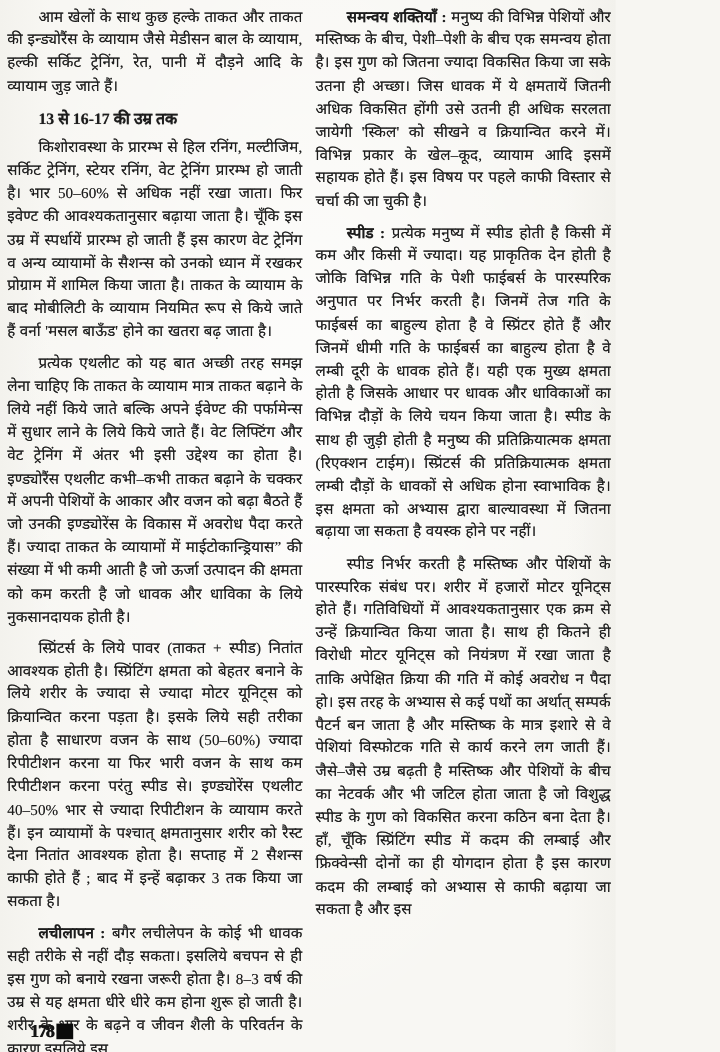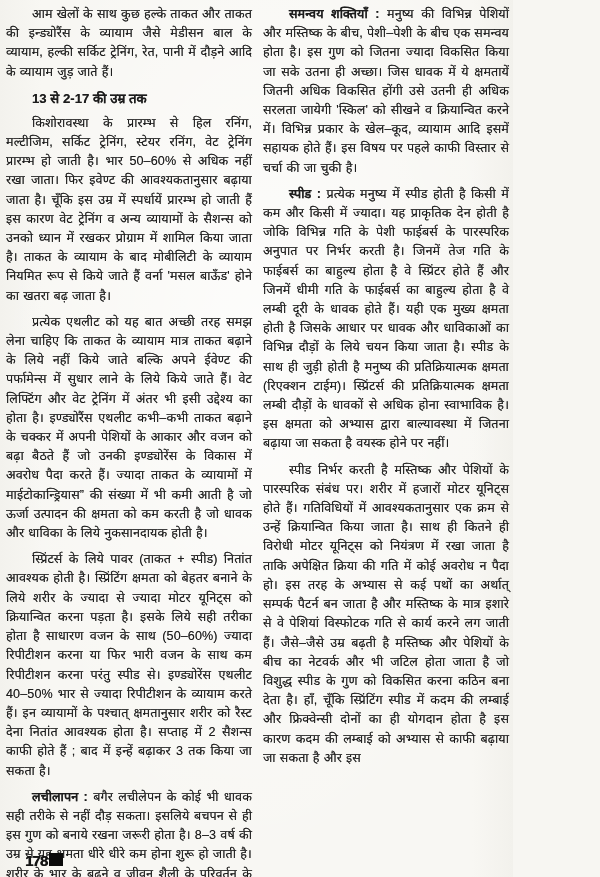--- a/index.html
+++ b/index.html
@@ -9,21 +9,21 @@
   }
   .page {
     position: relative;
     width: 513px;
     height: 877px;
     overflow: hidden;
     background:
       radial-gradient(ellipse at 50% 40%, rgba(255,255,255,0.7), rgba(0,0,0,0) 70%),
       linear-gradient(90deg, #f3f2ed 0%, #f8f7f3 8%, #f8f7f3 92%, #f2f1ec 100%),
       #f7f6f2;
-    font-family: Liberation Sans, sans-serif;
+    font-family: Liberation Serif, serif;
     color: #1c1c1c;
   }
   .columns {
     position: absolute;
     top: 5px;
     left: 6px;
     right: 4px;
     display: flex;
     gap: 11px;
   }
@@ -75,21 +75,21 @@
   }
 </style>
 </head>
 <body>
 
 <div class="page">
   <div class="columns">
 
     <div class="col">
       <p class="para indent"><span>आम खेलों के साथ कुछ हल्के ताकत और ताकत की इन्ड्योरैंस के व्यायाम जैसे मेडीसन बाल के व्यायाम, हल्की सर्किट ट्रेनिंग, रेत, पानी में दौड़ने आदि के व्यायाम जुड़ जाते हैं।</span></p>
-      <h3 class="heading"><span>13 से 2-17 की उम्र तक</span></h3>
+      <h3 class="heading"><span>13 से 16-17 की उम्र तक</span></h3>
       <p class="para indent"><span>किशोरावस्था के प्रारम्भ से हिल रनिंग, मल्टीजिम, सर्किट ट्रेनिंग, स्टेयर रनिंग, वेट ट्रेनिंग प्रारम्भ हो जाती है। भार 50–60% से अधिक नहीं रखा जाता। फिर इवेण्ट की आवश्यकतानुसार बढ़ाया जाता है। चूँकि इस उम्र में स्पर्धायें प्रारम्भ हो जाती हैं इस कारण वेट ट्रेनिंग व अन्य व्यायामों के सैशन्स को उनको ध्यान में रखकर प्रोग्राम में शामिल किया जाता है। ताकत के व्यायाम के बाद मोबीलिटी के व्यायाम नियमित रूप से किये जाते हैं वर्ना 'मसल बाऊँड' होने का खतरा बढ़ जाता है।</span></p>
       <p class="para indent"><span>प्रत्येक एथलीट को यह बात अच्छी तरह समझ लेना चाहिए कि ताकत के व्यायाम मात्र ताकत बढ़ाने के लिये नहीं किये जाते बल्कि अपने ईवेण्ट की पर्फामेन्स में सुधार लाने के लिये किये जाते हैं। वेट लिफ्टिंग और वेट ट्रेनिंग में अंतर भी इसी उद्देश्य का होता है। इण्ड्योरैंस एथलीट कभी–कभी ताकत बढ़ाने के चक्कर में अपनी पेशियों के आकार और वजन को बढ़ा बैठते हैं जो उनकी इण्ड्योरेंस के विकास में अवरोध पैदा करते हैं। ज्यादा ताकत के व्यायामों में माईटोकान्ड्रियास” की संख्या में भी कमी आती है जो ऊर्जा उत्पादन की क्षमता को कम करती है जो धावक और धाविका के लिये नुकसानदायक होती है।</span></p>
       <p class="para indent"><span>स्प्रिंटर्स के लिये पावर (ताकत + स्पीड) नितांत आवश्यक होती है। स्प्रिंटिंग क्षमता को बेहतर बनाने के लिये शरीर के ज्यादा से ज्यादा मोटर यूनिट्स को क्रियान्वित करना पड़ता है। इसके लिये सही तरीका होता है साधारण वजन के साथ (50–60%) ज्यादा रिपीटीशन करना या फिर भारी वजन के साथ कम रिपीटीशन करना परंतु स्पीड से। इण्ड्योरेंस एथलीट 40–50% भार से ज्यादा रिपीटीशन के व्यायाम करते हैं। इन व्यायामों के पश्चात् क्षमतानुसार शरीर को रैस्ट देना नितांत आवश्यक होता है। सप्ताह में 2 सैशन्स काफी होते हैं ; बाद में इन्हें बढ़ाकर 3 तक किया जा सकता है।</span></p>
       <p class="para indent"><b class="lead">लचीलापन :</b> <span>बगैर लचीलेपन के कोई भी धावक सही तरीके से नहीं दौड़ सकता। इसलिये बचपन से ही इस गुण को बनाये रखना जरूरी होता है। 8–3 वर्ष की उम्र से यह क्षमता धीरे धीरे कम होना शुरू हो जाती है। शरीर के भार के बढ़ने व जीवन शैली के परिवर्तन के कारण इसलिये इस</span></p>
     </div>
 
     <div class="col">
       <p class="para indent"><b class="lead">समन्वय शक्तियाँ :</b> <span>मनुष्य की विभिन्न पेशियों और मस्तिष्क के बीच, पेशी–पेशी के बीच एक समन्वय होता है। इस गुण को जितना ज्यादा विकसित किया जा सके उतना ही अच्छा। जिस धावक में ये क्षमतायें जितनी अधिक विकसित होंगी उसे उतनी ही अधिक सरलता जायेगी 'स्किल' को सीखने व क्रियान्वित करने में। विभिन्न प्रकार के खेल–कूद, व्यायाम आदि इसमें सहायक होते हैं। इस विषय पर पहले काफी विस्तार से चर्चा की जा चुकी है।</span></p>
       <p class="para indent"><b class="lead">स्पीड :</b> <span>प्रत्येक मनुष्य में स्पीड होती है किसी में कम और किसी में ज्यादा। यह प्राकृतिक देन होती है जोकि विभिन्न गति के पेशी फाईबर्स के पारस्परिक अनुपात पर निर्भर करती है। जिनमें तेज गति के फाईबर्स का बाहुल्य होता है वे स्प्रिंटर होते हैं और जिनमें धीमी गति के फाईबर्स का बाहुल्य होता है वे लम्बी दूरी के धावक होते हैं। यही एक मुख्य क्षमता होती है जिसके आधार पर धावक और धाविकाओं का विभिन्न दौड़ों के लिये चयन किया जाता है। स्पीड के साथ ही जुड़ी होती है मनुष्य की प्रतिक्रियात्मक क्षमता (रिएक्शन टाईम)। स्प्रिंटर्स की प्रतिक्रियात्मक क्षमता लम्बी दौड़ों के धावकों से अधिक होना स्वाभाविक है। इस क्षमता को अभ्यास द्वारा बाल्यावस्था में जितना बढ़ाया जा सकता है वयस्क होने पर नहीं।</span></p>
       <p class="para indent"><span>स्पीड निर्भर करती है मस्तिष्क और पेशियों के पारस्परिक संबंध पर। शरीर में हजारों मोटर यूनिट्स होते हैं। गतिविधियों में आवश्यकतानुसार एक क्रम से उन्हें क्रियान्वित किया जाता है। साथ ही कितने ही विरोधी मोटर यूनिट्स को नियंत्रण में रखा जाता है ताकि अपेक्षित क्रिया की गति में कोई अवरोध न पैदा हो। इस तरह के अभ्यास से कई पथों का अर्थात् सम्पर्क पैटर्न बन जाता है और मस्तिष्क के मात्र इशारे से वे पेशियां विस्फोटक गति से कार्य करने लग जाती हैं। जैसे–जैसे उम्र बढ़ती है मस्तिष्क और पेशियों के बीच का नेटवर्क और भी जटिल होता जाता है जो विशुद्ध स्पीड के गुण को विकसित करना कठिन बना देता है। हाँ, चूँकि स्प्रिंटिंग स्पीड में कदम की लम्बाई और फ्रिक्वेन्सी दोनों का ही योगदान होता है इस कारण कदम की लम्बाई को अभ्यास से काफी बढ़ाया जा सकता है और इस</span></p>

